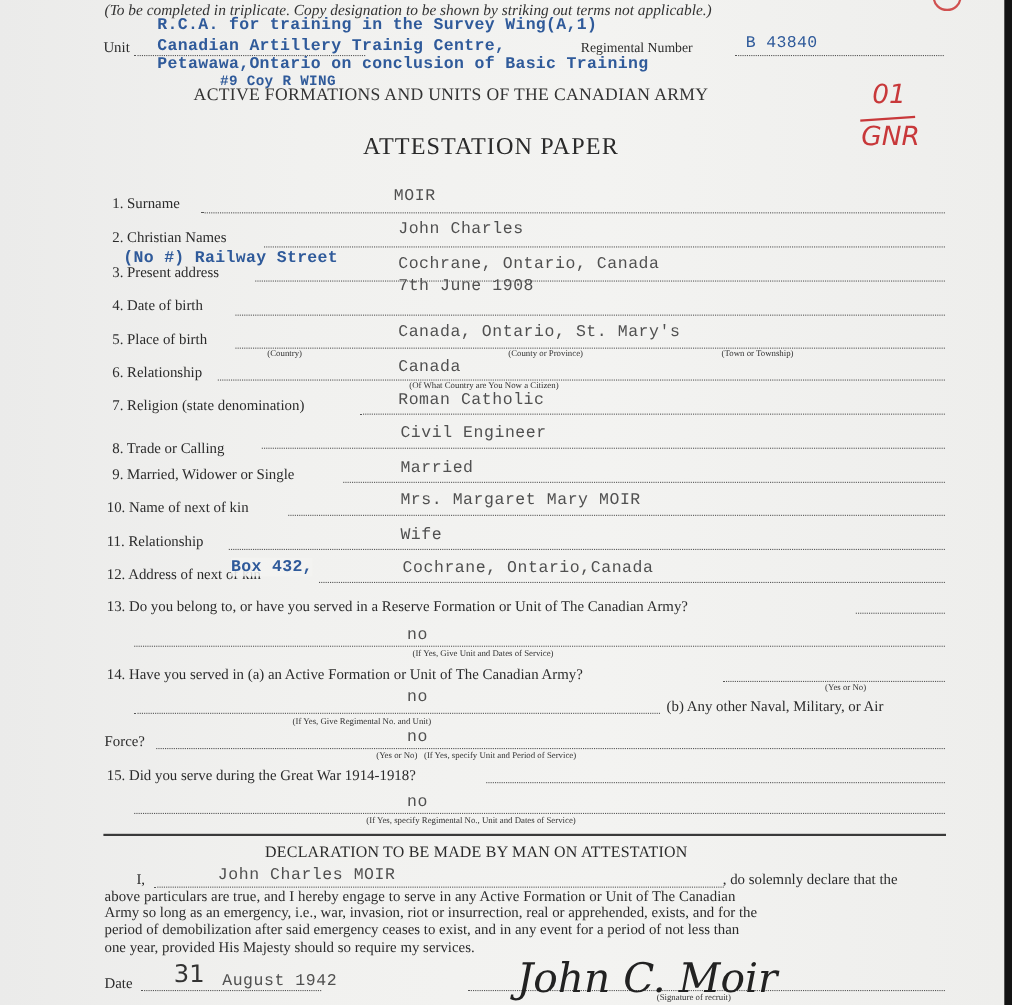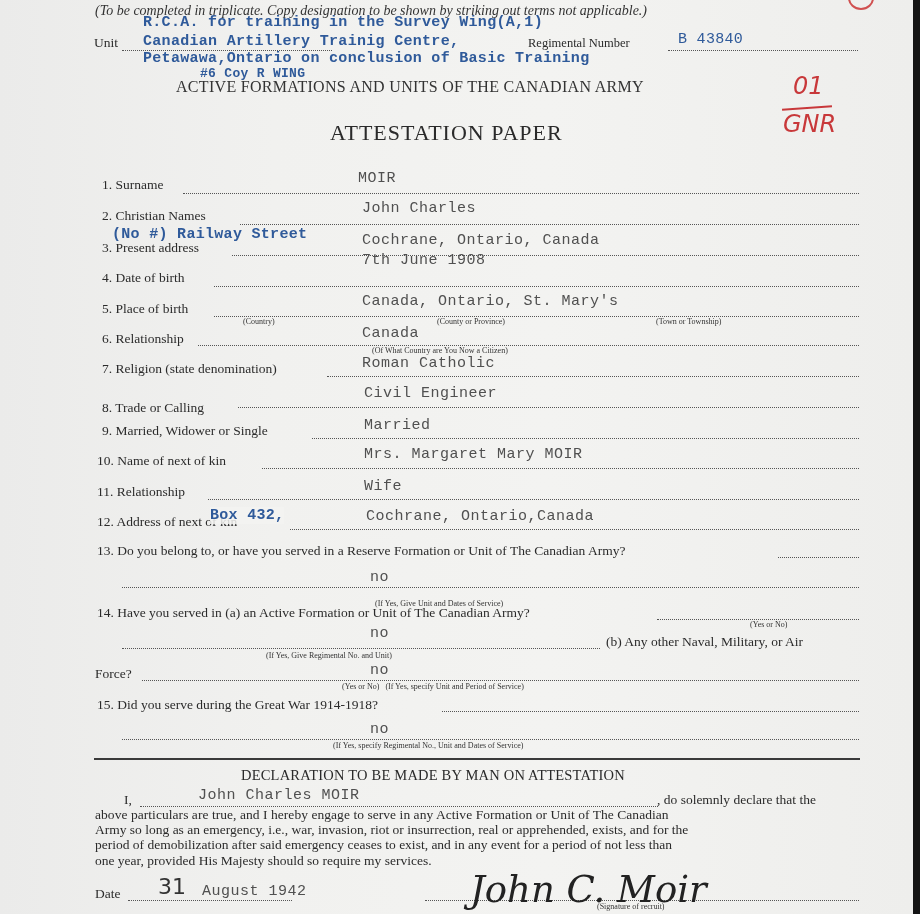--- a/index.html
+++ b/index.html
@@ -27,21 +27,21 @@
   <div class="abs red" style="left:848px;top:-14px;width:22px;height:20px;border:2px solid #d05050;border-radius:50%;"></div>
 
   <div class="abs stamp" style="left:143px;top:14px;">R.C.A. for training in the Survey Wing(A,1)</div>
   <div class="abs lbl" style="left:94px;top:35px;">Unit</div>
   <div class="dots" style="left:122px;width:210px;top:50px;"></div>
   <div class="abs stamp" style="left:143px;top:33px;">Canadian Artillery Trainig  Centre,</div>
   <div class="abs lbl" style="left:528px;top:36px;font-size:12.5px;">Regimental Number</div>
   <div class="dots" style="left:668px;width:190px;top:50px;"></div>
   <div class="abs stamp" style="left:678px;top:31px;font-weight:normal;">B 43840</div>
   <div class="abs stamp" style="left:143px;top:50px;">Petawawa,Ontario on conclusion of Basic Training</div>
-  <div class="abs stamp" style="left:200px;top:66px;font-size:13px;">#6 Coy  R WING</div>
+  <div class="abs stamp" style="left:200px;top:66px;font-size:13px;">#9 Coy  R WING</div>
 
   <div class="abs" style="left:176px;top:78px;font-size:16px;letter-spacing:0.3px;color:#333;text-align:center;">ACTIVE FORMATIONS AND UNITS OF THE CANADIAN ARMY</div>
   <div class="abs red" style="left:793px;top:72px;font-size:24px;font-style:italic;">01</div>
   <div class="abs" style="left:782px;top:107px;width:50px;height:2px;background:#c8383a;transform:rotate(-4deg);"></div>
   <div class="abs red" style="left:783px;top:110px;font-size:24px;font-style:italic;">GNR</div>
 
   <div class="abs" style="left:330px;top:120px;font-size:22px;letter-spacing:1px;color:#2a2a2a;">ATTESTATION PAPER</div>
 
   <div>
 
@@ -59,21 +59,21 @@
     <div class="abs typed" style="left:362px;top:232px;">Cochrane, Ontario, Canada</div>
 
     <div class="abs lbl" style="left:102px;top:270px;"><span>4.</span> <span>Date of birth</span></div>
     <div class="dots" style="left:214px;width:645px;top:286px;"></div>
     <div class="abs typed" style="left:362px;top:252px;">7th  June  1908</div>
 
     <div class="abs lbl" style="left:102px;top:301px;"><span>5.</span> <span>Place of birth</span></div>
     <div class="dots" style="left:214px;width:645px;top:316px;"></div>
     <div class="abs typed" style="left:362px;top:293px;">Canada, Ontario, St. Mary's</div>
     <div class="abs small" style="left:243px;top:317px;">(Country)</div>
-    <div class="abs small" style="left:404px;top:317px;padding-left:33px;">(County or Province)</div>
+    <div class="abs small" style="left:429px;top:317px;padding-left:33px;">(County or Province)</div>
     <div class="abs small" style="left:656px;top:317px;">(Town or Township)</div>
 
     <div class="abs lbl" style="left:102px;top:331px;"><span>6.</span> <span>Relationship</span></div>
     <div class="dots" style="left:198px;width:661px;top:345px;"></div>
     <div class="abs typed" style="left:362px;top:325px;">Canada</div>
     <div class="abs small" style="left:372px;top:346px;">(Of What Country are You Now a Citizen)</div>
 
     <div class="abs lbl" style="left:102px;top:361px;"><span>7.</span> <span>Religion (state denomination)</span></div>
     <div class="dots" style="left:327px;width:532px;top:376px;"></div>
     <div class="abs typed" style="left:362px;top:355px;">Roman  Catholic</div>
@@ -98,21 +98,21 @@
     <div class="abs stamp" style="left:210px;top:507px;background:rgba(243,243,241,0.85);">Box 432,</div>
     <div class="dots" style="left:290px;width:569px;top:529px;"></div>
     <div class="abs typed" style="left:366px;top:508px;">Cochrane, Ontario,Canada</div>
   </div>
 
   <div>
     <div class="abs lbl" style="left:97px;top:543px;"><span>13.</span> <span>Do you belong to, or have you served in a Reserve Formation or Unit of The Canadian Army?</span></div>
     <div class="dots" style="left:778px;width:81px;top:557px;"></div>
     <div class="abs typed" style="left:370px;top:569px;">no</div>
     <div class="dots" style="left:122px;width:737px;top:587px;"></div>
-    <div class="abs small" style="left:375px;top:589px;margin-top:10px;">(If Yes, Give Unit and Dates of Service)</div>
+    <div class="abs small" style="left:375px;top:589px;">(If Yes, Give Unit and Dates of Service)</div>
 
     <div class="abs lbl" style="left:97px;top:605px;"><span>14.</span> <span>Have you served in (a) an Active Formation or Unit of The Canadian Army?</span></div>
     <div class="dots" style="left:657px;width:202px;top:619px;"></div>
     <div class="abs small" style="left:750px;top:620px;">(Yes or No)</div>
     <div class="abs typed" style="left:370px;top:625px;">no</div>
     <div class="dots" style="left:122px;width:478px;top:648px;"></div>
     <div class="abs lbl" style="left:606px;top:634px;">(b) Any other Naval, Military, or Air</div>
     <div class="abs small" style="left:266px;top:651px;">(If Yes, Give Regimental No. and Unit)</div>
     <div class="abs lbl" style="left:95px;top:666px;">Force?</div>
     <div class="dots" style="left:142px;width:717px;top:680px;"></div>

